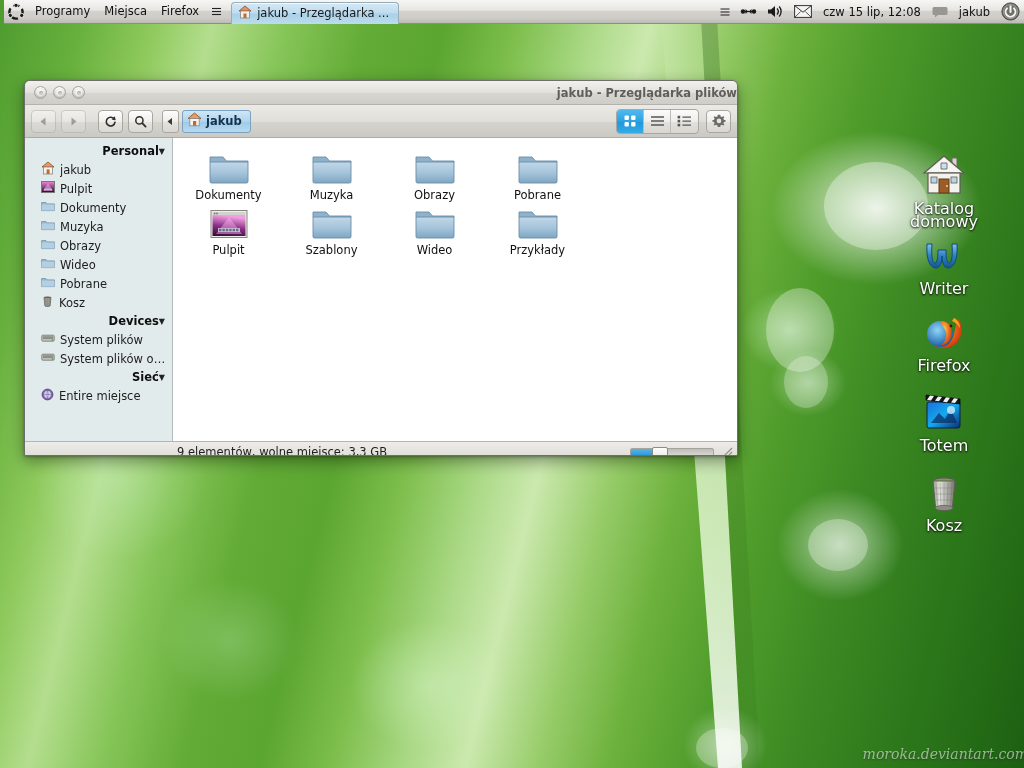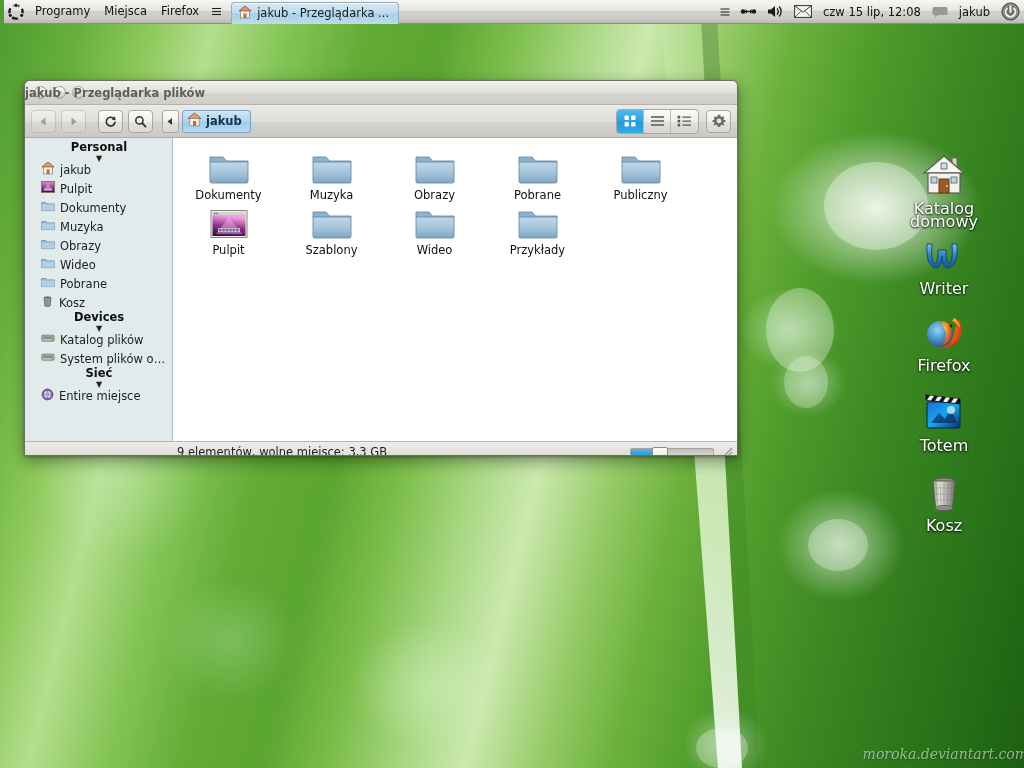--- a/index.html
+++ b/index.html
@@ -94,21 +94,21 @@
     border: 1px solid #a6a49e;
     box-shadow: inset 0 1px 1px rgba(255,255,255,.9);
     position: relative;
   }
   .win-btn::after {
     content:''; position:absolute; left:50%; top:50%;
     width:4px; height:4px; margin:-2px 0 0 -2px; border-radius:50%;
     background:#cdcbc5; box-shadow: inset 0 1px 1px rgba(0,0,0,.18);
   }
   #win-title {
-    position: absolute; left: 0; right: 0; text-align: left;
+    position: absolute; left: 0; right: 0; text-align: right;
     font-weight: bold; font-size: 11.5px; color: #5f5e5a;
     pointer-events: none;
   }
 
   #toolbar {
     height: 33px; display: flex; align-items: center; padding: 0 6px;
     background: linear-gradient(180deg,#eceae6 0%, #e0ded9 52%, #d6d4cf 53%, #cbc9c3 100%);
     border-bottom: 1px solid #adaba5;
     gap: 5px;
   }
@@ -158,24 +158,23 @@
   #fm-body { display: flex; height: 303px; }
 
   
   #sidebar {
     width: 148px; background: #e2ebeb;
     border-right: 1px solid #b5bcbc;
     padding-top: 4px; font-size: 11.5px; color: #1c1c1c;
     overflow: hidden;
   }
   .side-head {
-    display: flex; align-items: center; justify-content: center;
+    display: flex; align-items: center; justify-content: flex-end;
     padding: 2px 7px 2px 8px; font-weight: bold; font-size: 11.5px; color: #0d0d0d;
     height: 18px;
-    flex-direction: column;
   }
   .side-head .tri { font-size: 8px; color: #222; }
   .side-item {
     display: flex; align-items: center; gap: 5px;
     padding: 1px 6px 1px 16px; height: 19px;
     white-space: nowrap; overflow: hidden;
     cursor: default;
   }
   .side-label { overflow: hidden; text-overflow: ellipsis; }
 
@@ -672,21 +671,21 @@
       </div>
 
       <div class="side-item">
         <span>
           <svg width="14" height="12" viewBox="0 0 14 12">
             <rect x="0.8" y="3.2" width="12.4" height="6" rx="1" fill="#c9c9c4" stroke="#70706a" stroke-width=".8"></rect>
             <rect x="1.8" y="4.2" width="10.4" height="3" fill="#8f8f89"></rect>
             <circle cx="11.4" cy="8.1" r=".8" fill="#4aa832"></circle>
           </svg>
         </span>
-        <span class="side-label">Katalog plików</span>
+        <span class="side-label">System plików</span>
       </div>
 
       <div class="side-item">
         <span>
           <svg width="14" height="12" viewBox="0 0 14 12">
             <rect x="0.8" y="3.2" width="12.4" height="6" rx="1" fill="#c9c9c4" stroke="#70706a" stroke-width=".8"></rect>
             <rect x="1.8" y="4.2" width="10.4" height="3" fill="#8f8f89"></rect>
             <circle cx="11.4" cy="8.1" r=".8" fill="#4aa832"></circle>
           </svg>
         </span>
@@ -752,29 +751,20 @@
       <div class="icon-cell" style="left:313px; top:8px;">
         <div class="icon-glyph">
           <svg width="42" height="34" viewBox="0 0 42 34">
             <path d="M2 5 H15 L18.5 9 H40 V11 H2 Z" fill="#8fb2cb" stroke="#6b8da8" stroke-width=".9"></path>
             <rect x="2" y="10" width="38" height="21" rx="1.5" fill="url(#fg)" stroke="#6b8da8" stroke-width=".9"></rect>
           </svg>
         </div>
         <div class="icon-label">Pobrane</div>
       </div>
 
-      <div class="icon-cell" style="left:416px; top:8px;">
-        <div class="icon-glyph">
-          <svg width="42" height="34" viewBox="0 0 42 34">
-            <path d="M2 5 H15 L18.5 9 H40 V11 H2 Z" fill="#8fb2cb" stroke="#6b8da8" stroke-width=".9"></path>
-            <rect x="2" y="10" width="38" height="21" rx="1.5" fill="url(#fg)" stroke="#6b8da8" stroke-width=".9"></rect>
-          </svg>
-        </div>
-        <div class="icon-label">Publiczny</div>
-      </div>
 
       <div class="icon-cell" style="left:4px;  top:63px;">
         <div class="icon-glyph">
           <svg width="42" height="34" viewBox="0 0 42 34">
             <defs>
                 <linearGradient id="pg2" x1="0" y1="1" x2="0.2" y2="0">
               <stop offset="0" stop-color="#2a0d2f"></stop>
                   <stop offset="0.5" stop-color="#8b2f84"></stop>
               <stop offset="1" stop-color="#f2a0e4"></stop>
                 </linearGradient>

